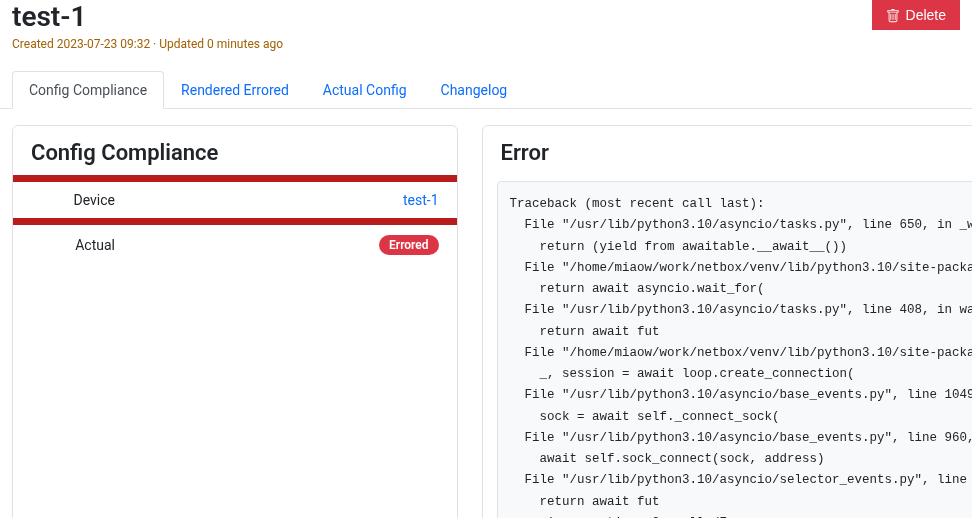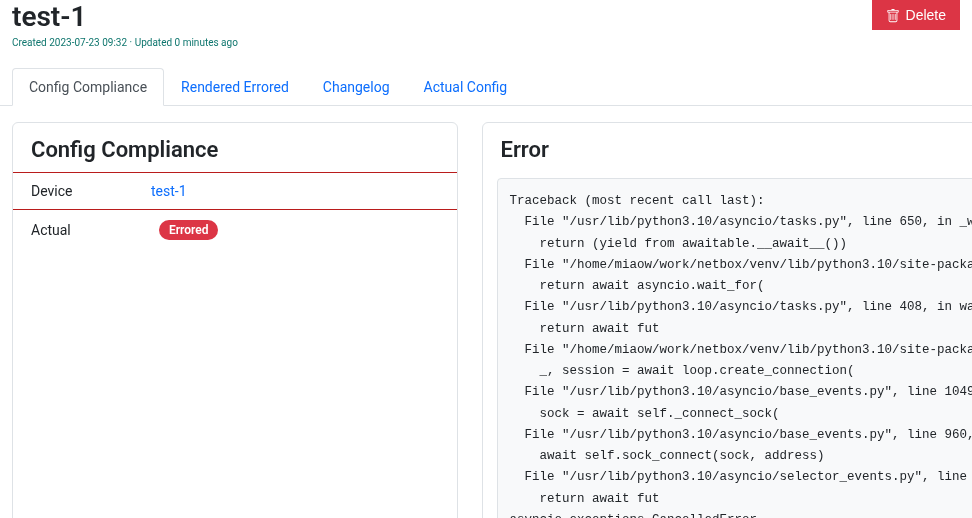--- a/index.html
+++ b/index.html
@@ -22,22 +22,22 @@
     .header-left {
       flex: 1;
     }
     .page-title {
       font-size: 28px;
       font-weight: 600;
       color: #212529;
       margin-bottom: 4px;
     }
     .page-meta {
-      font-size: 10px;
-      color: #0f766e;
+      font-size: 12px;
+      color: #a16207;
     }
     .delete-btn {
       background: #dc3545;
       color: #fff;
       border: none;
       border-radius: 0;
       padding: 7px 14px;
       font-size: 14px;
       cursor: pointer;
       display: inline-flex;
@@ -91,21 +91,22 @@
       font-size: 22px;
       font-weight: 600;
       padding: 14px 18px 10px 18px;
       color: #212529;
     }
     .info-table {
       width: 100%;
       border-collapse: collapse;
     }
     .info-table tr {
-      border-top: 1px solid #b91c1c;
+      border-top: 7px solid #b91c1c;
+      text-align: right;
     }
     .info-table td {
       padding: 10px 18px;
       font-size: 14px;
     }
     .info-table td:first-child {
       width: 120px;
       color: #212529;
     }
     .link {
@@ -153,22 +154,22 @@
       <path d="M5.5 5.5A.5.5 0 0 1 6 6v6a.5.5 0 0 1-1 0V6a.5.5 0 0 1 .5-.5zm2.5 0a.5.5 0 0 1 .5.5v6a.5.5 0 0 1-1 0V6a.5.5 0 0 1 .5-.5zm3 .5a.5.5 0 0 0-1 0v6a.5.5 0 0 0 1 0V6z"></path>
       <path fill-rule="evenodd" d="M14.5 3a1 1 0 0 1-1 1H13v9a2 2 0 0 1-2 2H5a2 2 0 0 1-2-2V4h-.5a1 1 0 0 1-1-1V2a1 1 0 0 1 1-1H6a1 1 0 0 1 1-1h2a1 1 0 0 1 1 1h3.5a1 1 0 0 1 1 1v1zM4.118 4 4 4.059V13a1 1 0 0 0 1 1h6a1 1 0 0 0 1-1V4.059L11.882 4H4.118zM2.5 3V2h11v1h-11z"></path>
     </svg>
     <span>Delete</span>
   </button>
 </div>
 
 <div class="tabs">
   <div class="tab active">Config Compliance</div>
   <div class="tab">Rendered Errored</div>
+  <div class="tab">Actual Config</div>
   <div class="tab">Changelog</div>
-  <div class="tab">Actual Config</div>
 </div>
 
 <div class="content">
   <div class="card card-left card-left-pad">
     <div class="card-title">Config Compliance</div>
     <table class="info-table">
       <tbody>
           <tr>
         <td>Device</td>
         <td>

